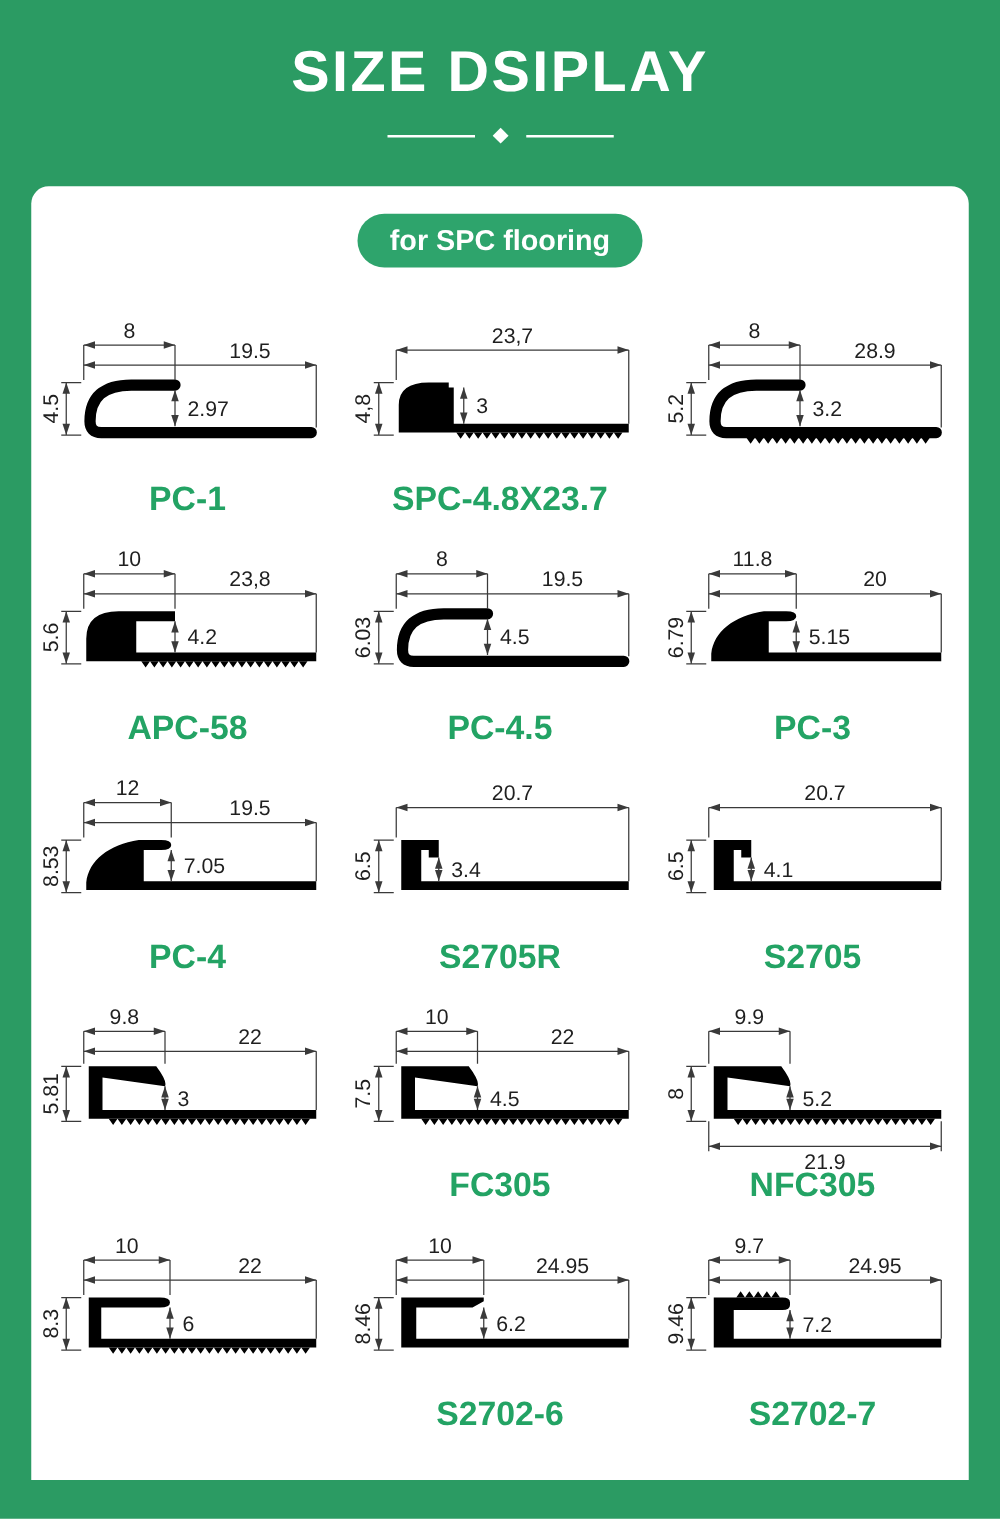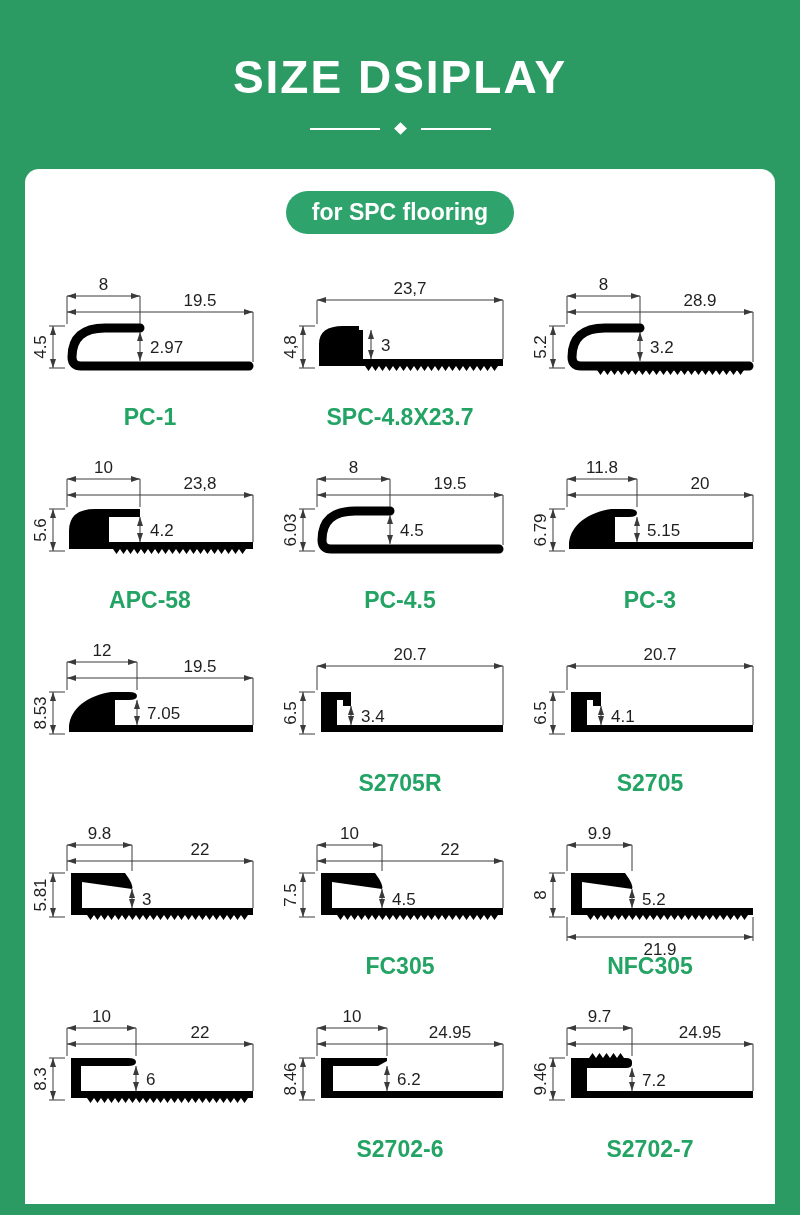--- a/index.html
+++ b/index.html
@@ -2,21 +2,21 @@
 <html><head>
 <meta charset="utf-8">
 <style>
   html,body{margin:0;padding:0;}
   body{
     width:800px;height:1215px;overflow:hidden;
     background:var(--green-bg,#2b9b63);
     font-family:"Liberation Sans",sans-serif;
     -webkit-font-smoothing:antialiased;
   }
-  .header{padding-top:50px;text-align:center;}
+  .header{padding-top:30px;text-align:center;}
   .page-title{
     margin:0;color:#fff;font-size:46px;font-weight:700;letter-spacing:2px;
     font-family:"Liberation Sans",sans-serif;
   }
   .divider{margin-top:20px;display:flex;align-items:center;justify-content:center;gap:16px;}
   .divider .line{display:inline-block;width:70px;height:2px;background:#fff;}
   .divider .diamond{display:inline-block;width:9px;height:9px;background:#fff;transform:rotate(45deg);}
   .card{
     margin:36px 25px 0 25px;
     background:var(--card-bg,#fff);
@@ -33,21 +33,21 @@
   }
   .grid{
     margin-top:22px;
     display:flex;flex-wrap:wrap;
   }
   .cell{width:33.333%;height:183px;text-align:center;box-sizing:border-box;}
   .cell svg{display:block;margin:0 auto;}
   .product-name{
     margin-top:-4px;
     color:var(--green-name,#23a364);
-    font-size:23px;font-weight:700;
+    font-size:27px;font-weight:700;
   }
 </style>
 </head>
 <body style="--green-bg: #2b9b63; --badge-bg: #2ea46c; --green-name: #23a364; --card-bg: #ffffff;">
 
 <div class="page">
   <div class="header">
     <h1 class="page-title">SIZE DSIPLAY</h1>
     <div class="divider">
       <span class="line"></span>
@@ -236,20 +236,21 @@
             <line x1="40" y1="112" x2="24" y2="112" stroke="#3a3a3a" stroke-width="1"></line>
             <line x1="28" y1="70" x2="28" y2="112" stroke="#3a3a3a" stroke-width="1"></line>
             <path d="M 28 70 l -3 9 l 6 0 Z" fill="#3a3a3a"></path>
             <path d="M 28 112 l -3 -9 l 6 0 Z" fill="#3a3a3a"></path>
             <text x="15" y="97" text-anchor="middle" transform="rotate(-90 15 91)" font-size="17" fill="#1f1f1f" font-family="Liberation Sans, sans-serif">8.53</text>
             <line x1="112" y1="78" x2="112" y2="103" stroke="#3a3a3a" stroke-width="1"></line>
             <path d="M 112 78 l -3 9 l 6 0 Z" fill="#3a3a3a"></path>
             <path d="M 112 103 l -3 -9 l 6 0 Z" fill="#3a3a3a"></path>
             <text x="122" y="96.5" text-anchor="start" font-size="17" fill="#1f1f1f" font-family="Liberation Sans, sans-serif">7.05</text>
           </svg>
+          <div class="product-name">PC-4</div>
         </div>
         <div class="cell">
           <svg width="250" height="152" viewBox="0 0 250 152">
             <path d="M 46 70 L 76 70 L 76 84 L 68 84 L 68 78 L 62 78 L 62 103 L 228 103 L 228 110 L 46 110 Z" fill="#000000"></path>
             <line x1="42" y1="68" x2="42" y2="44" stroke="#3a3a3a" stroke-width="1"></line>
             <line x1="228" y1="103" x2="228" y2="44" stroke="#3a3a3a" stroke-width="1"></line>
             <line x1="42" y1="44" x2="228" y2="44" stroke="#3a3a3a" stroke-width="1"></line>
             <path d="M 42 44 l 9 -3 l 0 6 Z" fill="#3a3a3a"></path>
             <path d="M 228 44 l -9 -3 l 0 6 Z" fill="#3a3a3a"></path>
             <text x="135" y="38" text-anchor="middle" font-size="17" fill="#1f1f1f" font-family="Liberation Sans, sans-serif">20.7</text>

